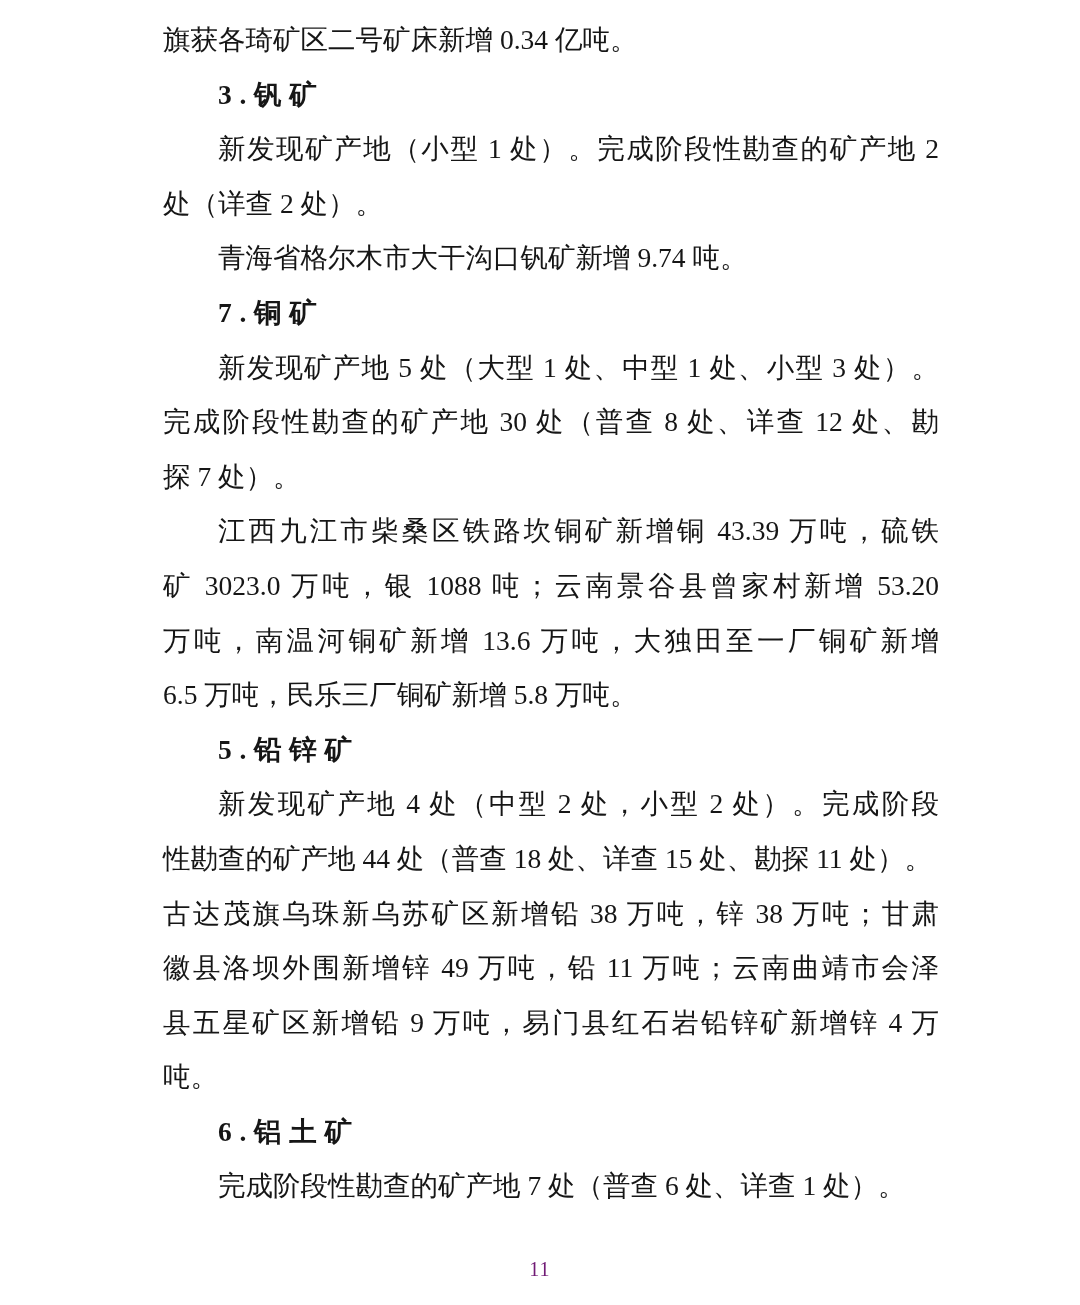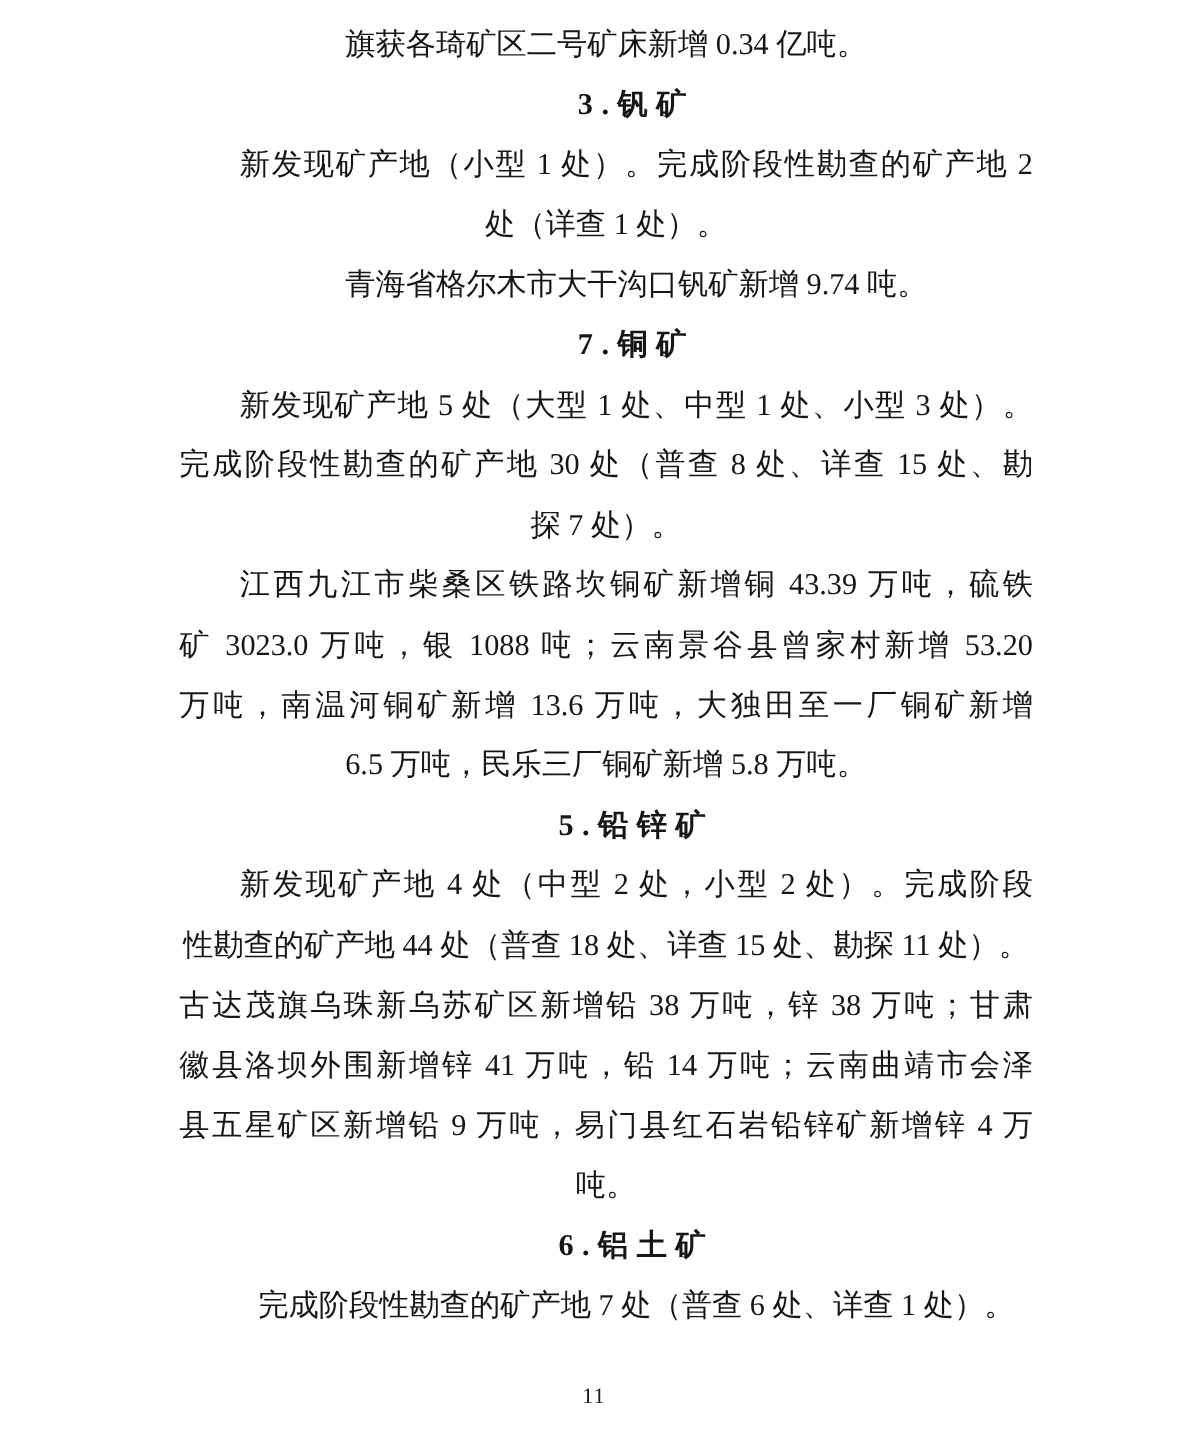--- a/index.html
+++ b/index.html
@@ -19,21 +19,21 @@
   .content {
     position: absolute;
     left: 163px;
     top: 13px;
     width: 776px;
     font-size: 27.5px;
     line-height: 54.6px;
   }
   .block { margin: 0; }
   .ln {
-    text-align: center;
+    text-align: left;
     word-break: normal;
   }
   
   .ln.st {
     text-align: justify;
     text-align-last: justify;
     text-justify: inter-ideograph;
   }
   
   .ln.in { text-indent: 2em; }
@@ -42,54 +42,54 @@
     font-weight: bold;
     letter-spacing: 0.28em;
   }
   .page-number {
     position: absolute;
     left: 0;
     right: 0;
     top: 1258px;
     text-align: center;
     font-size: 20px;
-    color: #0f172a;
+    color: #701a75;
     letter-spacing: 1px;
   }
 </style>
 </head>
 <body>
 
 <div class="page">
   <div class="content">
 
     <div class="block">
       <div class="ln">旗获各琦矿区二号矿床新增 0.34 亿吨。</div>
     </div>
 
     <div class="block heading">
       <div class="ln in">3.钒矿</div>
     </div>
 
     <div class="block">
       <div class="ln st in">新发现矿产地（小型 1 处）。完成阶段性勘查的矿产地 2</div>
-      <div class="ln">处（详查 1 处）。</div>
+      <div class="ln">处（详查 2 处）。</div>
     </div>
 
     <div class="block">
       <div class="ln in">青海省格尔木市大干沟口钒矿新增 9.74 吨。</div>
     </div>
 
     <div class="block heading">
       <div class="ln in">7.铜矿</div>
     </div>
 
     <div class="block">
       <div class="ln st in">新发现矿产地 5 处（大型 1 处、中型 1 处、小型 3 处）。</div>
-      <div class="ln st">完成阶段性勘查的矿产地 30 处（普查 8 处、详查 15 处、勘</div>
+      <div class="ln st">完成阶段性勘查的矿产地 30 处（普查 8 处、详查 12 处、勘</div>
       <div class="ln">探 7 处）。</div>
     </div>
 
     <div class="block">
       <div class="ln st in">江西九江市柴桑区铁路坎铜矿新增铜 43.39 万吨，硫铁</div>
       <div class="ln st">矿 3023.0 万吨，银 1088 吨；云南景谷县曾家村新增 53.20</div>
       <div class="ln st">万吨，南温河铜矿新增 13.6 万吨，大独田至一厂铜矿新增</div>
       <div class="ln">6.5 万吨，民乐三厂铜矿新增 5.8 万吨。</div>
     </div>
 
@@ -97,21 +97,21 @@
       <div class="ln in">5.铅锌矿</div>
     </div>
 
     <div class="block">
       <div class="ln st in">新发现矿产地 4 处（中型 2 处，小型 2 处）。完成阶段</div>
       <div class="ln">性勘查的矿产地 44 处（普查 18 处、详查 15 处、勘探 11 处）。</div>
     </div>
 
     <div class="block">
       <div class="ln st">古达茂旗乌珠新乌苏矿区新增铅 38 万吨，锌 38 万吨；甘肃</div>
-      <div class="ln st">徽县洛坝外围新增锌 41 万吨，铅 14 万吨；云南曲靖市会泽</div>
+      <div class="ln st">徽县洛坝外围新增锌 49 万吨，铅 11 万吨；云南曲靖市会泽</div>
       <div class="ln st">县五星矿区新增铅 9 万吨，易门县红石岩铅锌矿新增锌 4 万</div>
       <div class="ln">吨。</div>
     </div>
 
     <div class="block heading">
       <div class="ln in">6.铝土矿</div>
     </div>
 
     <div class="block">
       <div class="ln in">完成阶段性勘查的矿产地 7 处（普查 6 处、详查 1 处）。</div>

